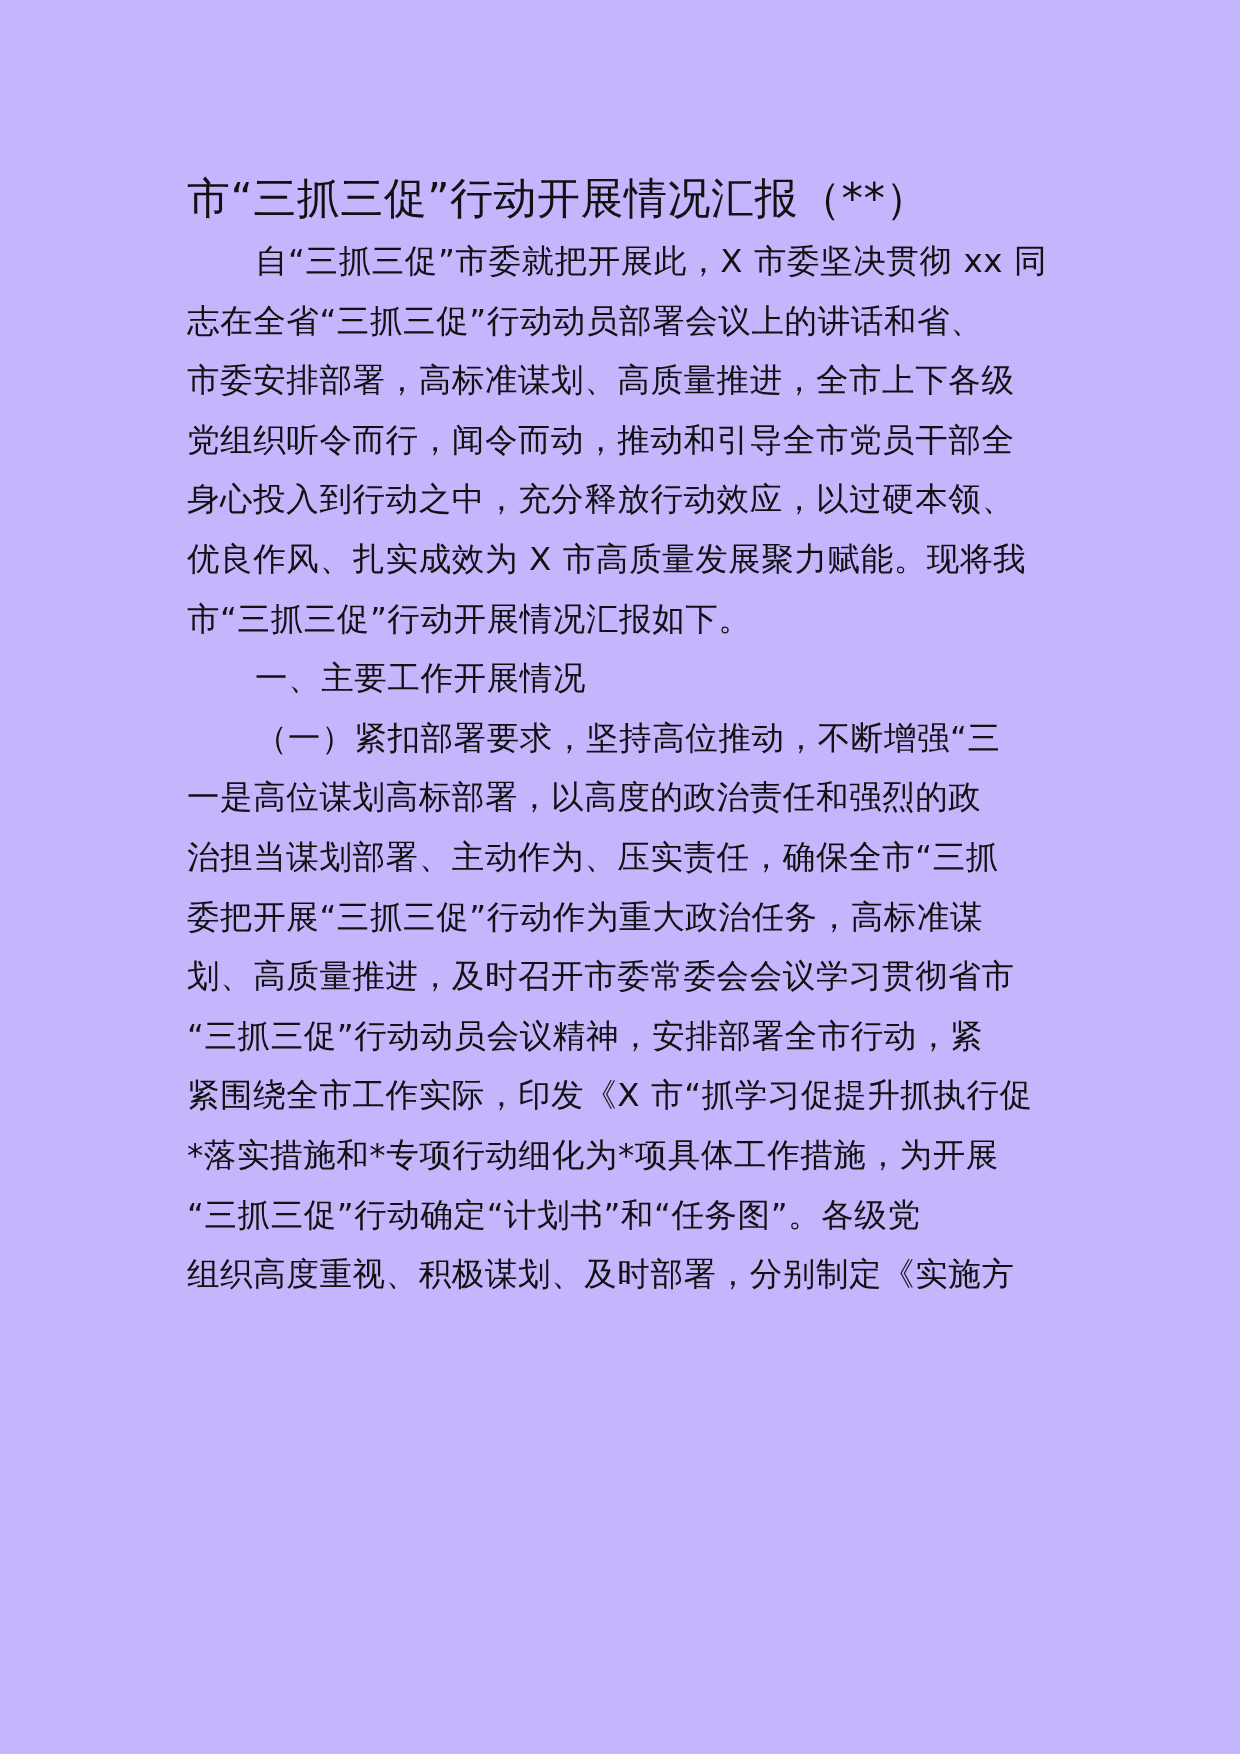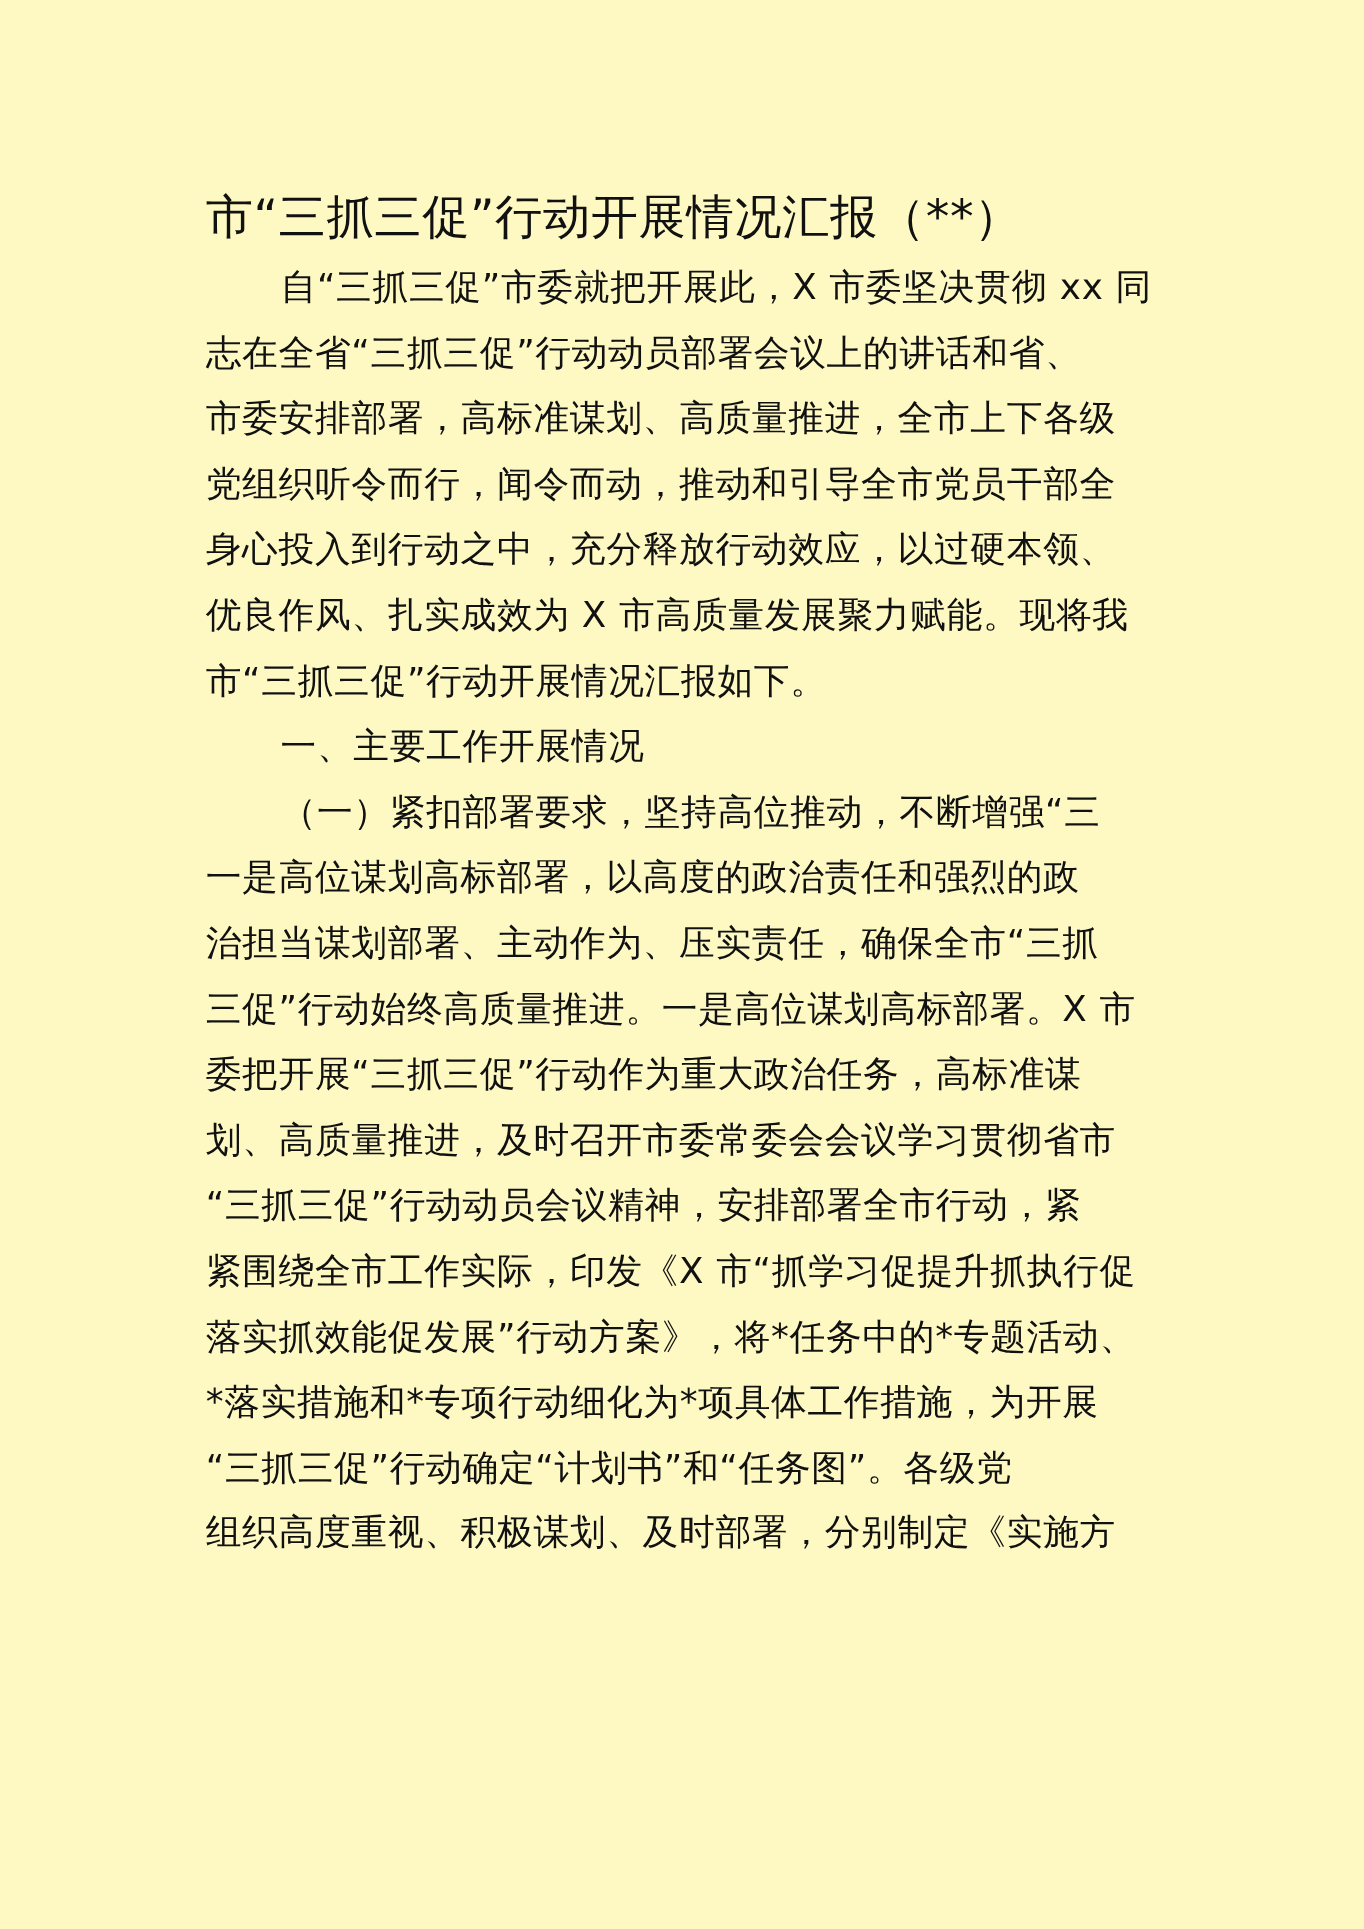--- a/index.html
+++ b/index.html
@@ -14,21 +14,21 @@
       overflow: hidden;
       font-family: "DejaVu Sans", "Liberation Sans", sans-serif;
       color: #111111;
     }
     .page {
       position: absolute;
       left: 0;
       top: 0;
       width: 1240px;
       height: 1754px;
-      background: #fef9c3;
+      background: #c4b5fd;
     }
     .title {
       position: absolute;
       left: 187px;
       top: 168px;
       font-size: 43px;
       line-height: 60px;
       white-space: nowrap;
       letter-spacing: 0.5px;
       color: #111111;
@@ -62,23 +62,21 @@
     <div class="line">志在全省“三抓三促”行动动员部署会议上的讲话和省、</div>
     <div class="line">市委安排部署，高标准谋划、高质量推进，全市上下各级</div>
     <div class="line">党组织听令而行，闻令而动，推动和引导全市党员干部全</div>
     <div class="line">身心投入到行动之中，充分释放行动效应，以过硬本领、</div>
     <div class="line">优良作风、扎实成效为 X 市高质量发展聚力赋能。现将我</div>
     <div class="line">市“三抓三促”行动开展情况汇报如下。</div>
     <div class="line indent">一、主要工作开展情况</div>
     <div class="line indent">（一）紧扣部署要求，坚持高位推动，不断增强“三</div>
     <div class="line">一是高位谋划高标部署，以高度的政治责任和强烈的政</div>
     <div class="line">治担当谋划部署、主动作为、压实责任，确保全市“三抓</div>
-    <div class="line">三促”行动始终高质量推进。一是高位谋划高标部署。X 市</div>
     <div class="line">委把开展“三抓三促”行动作为重大政治任务，高标准谋</div>
     <div class="line">划、高质量推进，及时召开市委常委会会议学习贯彻省市</div>
     <div class="line">“三抓三促”行动动员会议精神，安排部署全市行动，紧</div>
     <div class="line">紧围绕全市工作实际，印发《X 市“抓学习促提升抓执行促</div>
-    <div class="line">落实抓效能促发展”行动方案》，将*任务中的*专题活动、</div>
     <div class="line">*落实措施和*专项行动细化为*项具体工作措施，为开展</div>
     <div class="line">“三抓三促”行动确定“计划书”和“任务图”。各级党</div>
     <div class="line">组织高度重视、积极谋划、及时部署，分别制定《实施方</div>
   </div>
 </div>
 
 </body></html>

